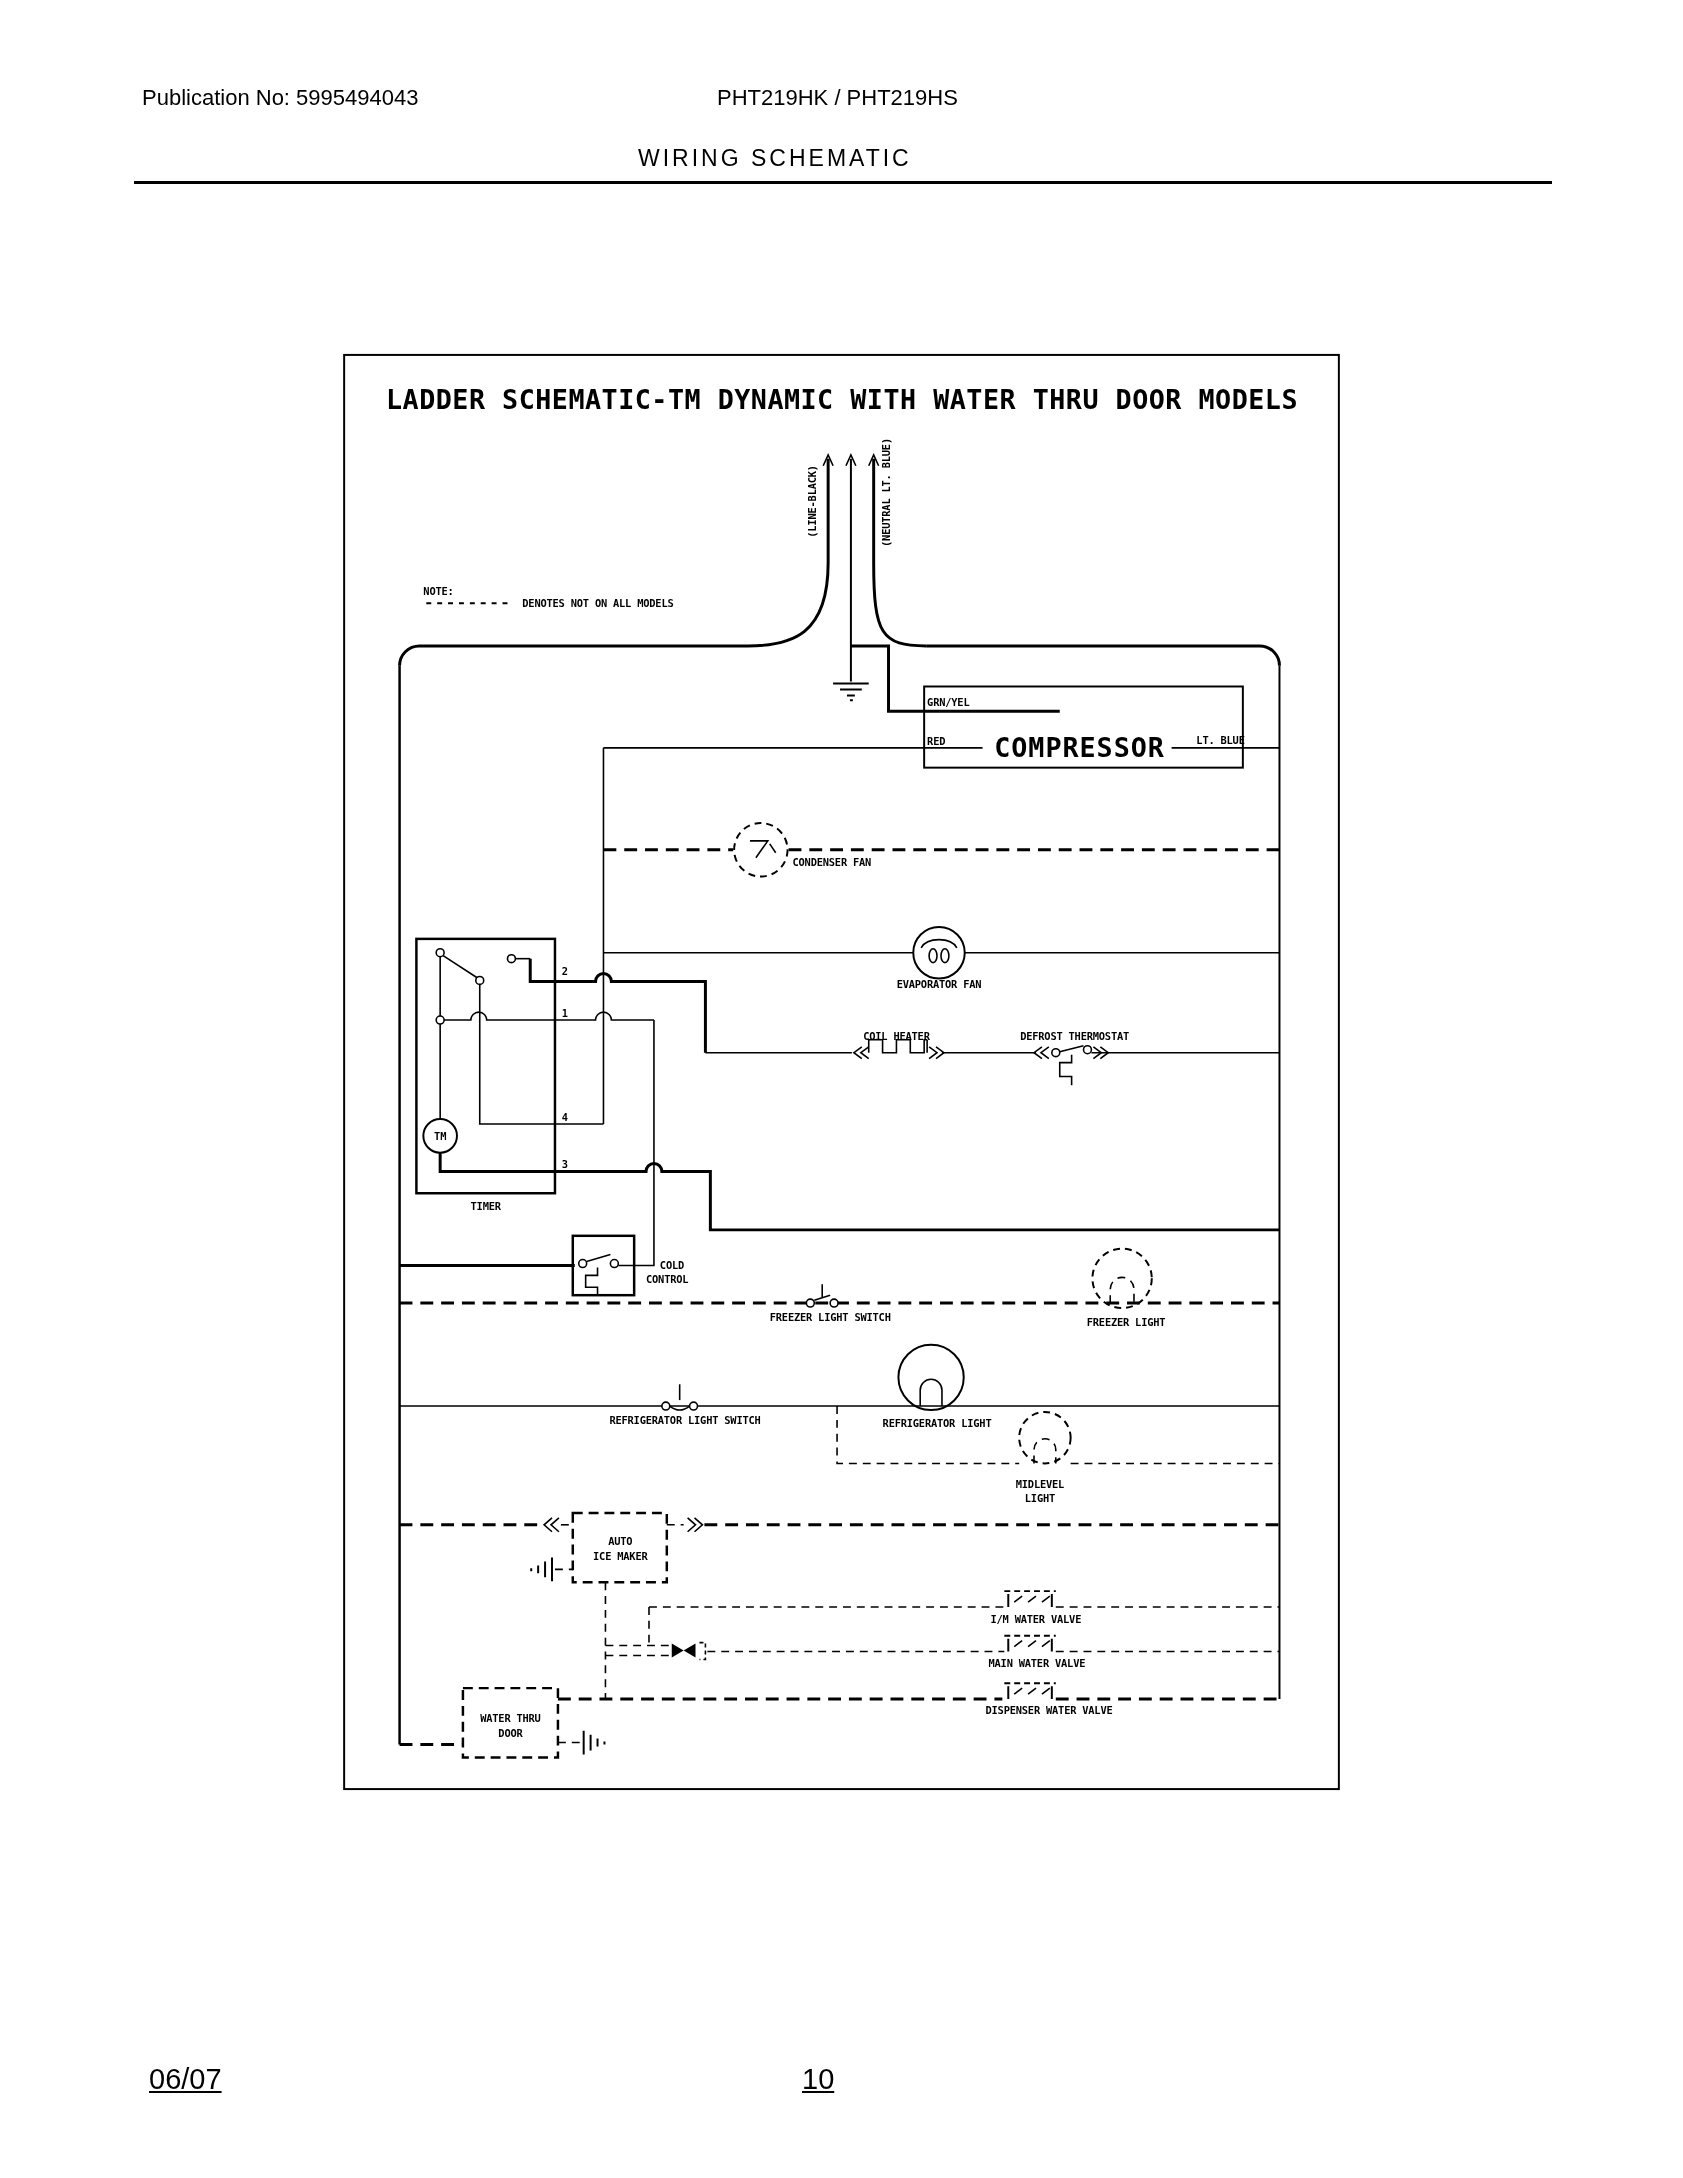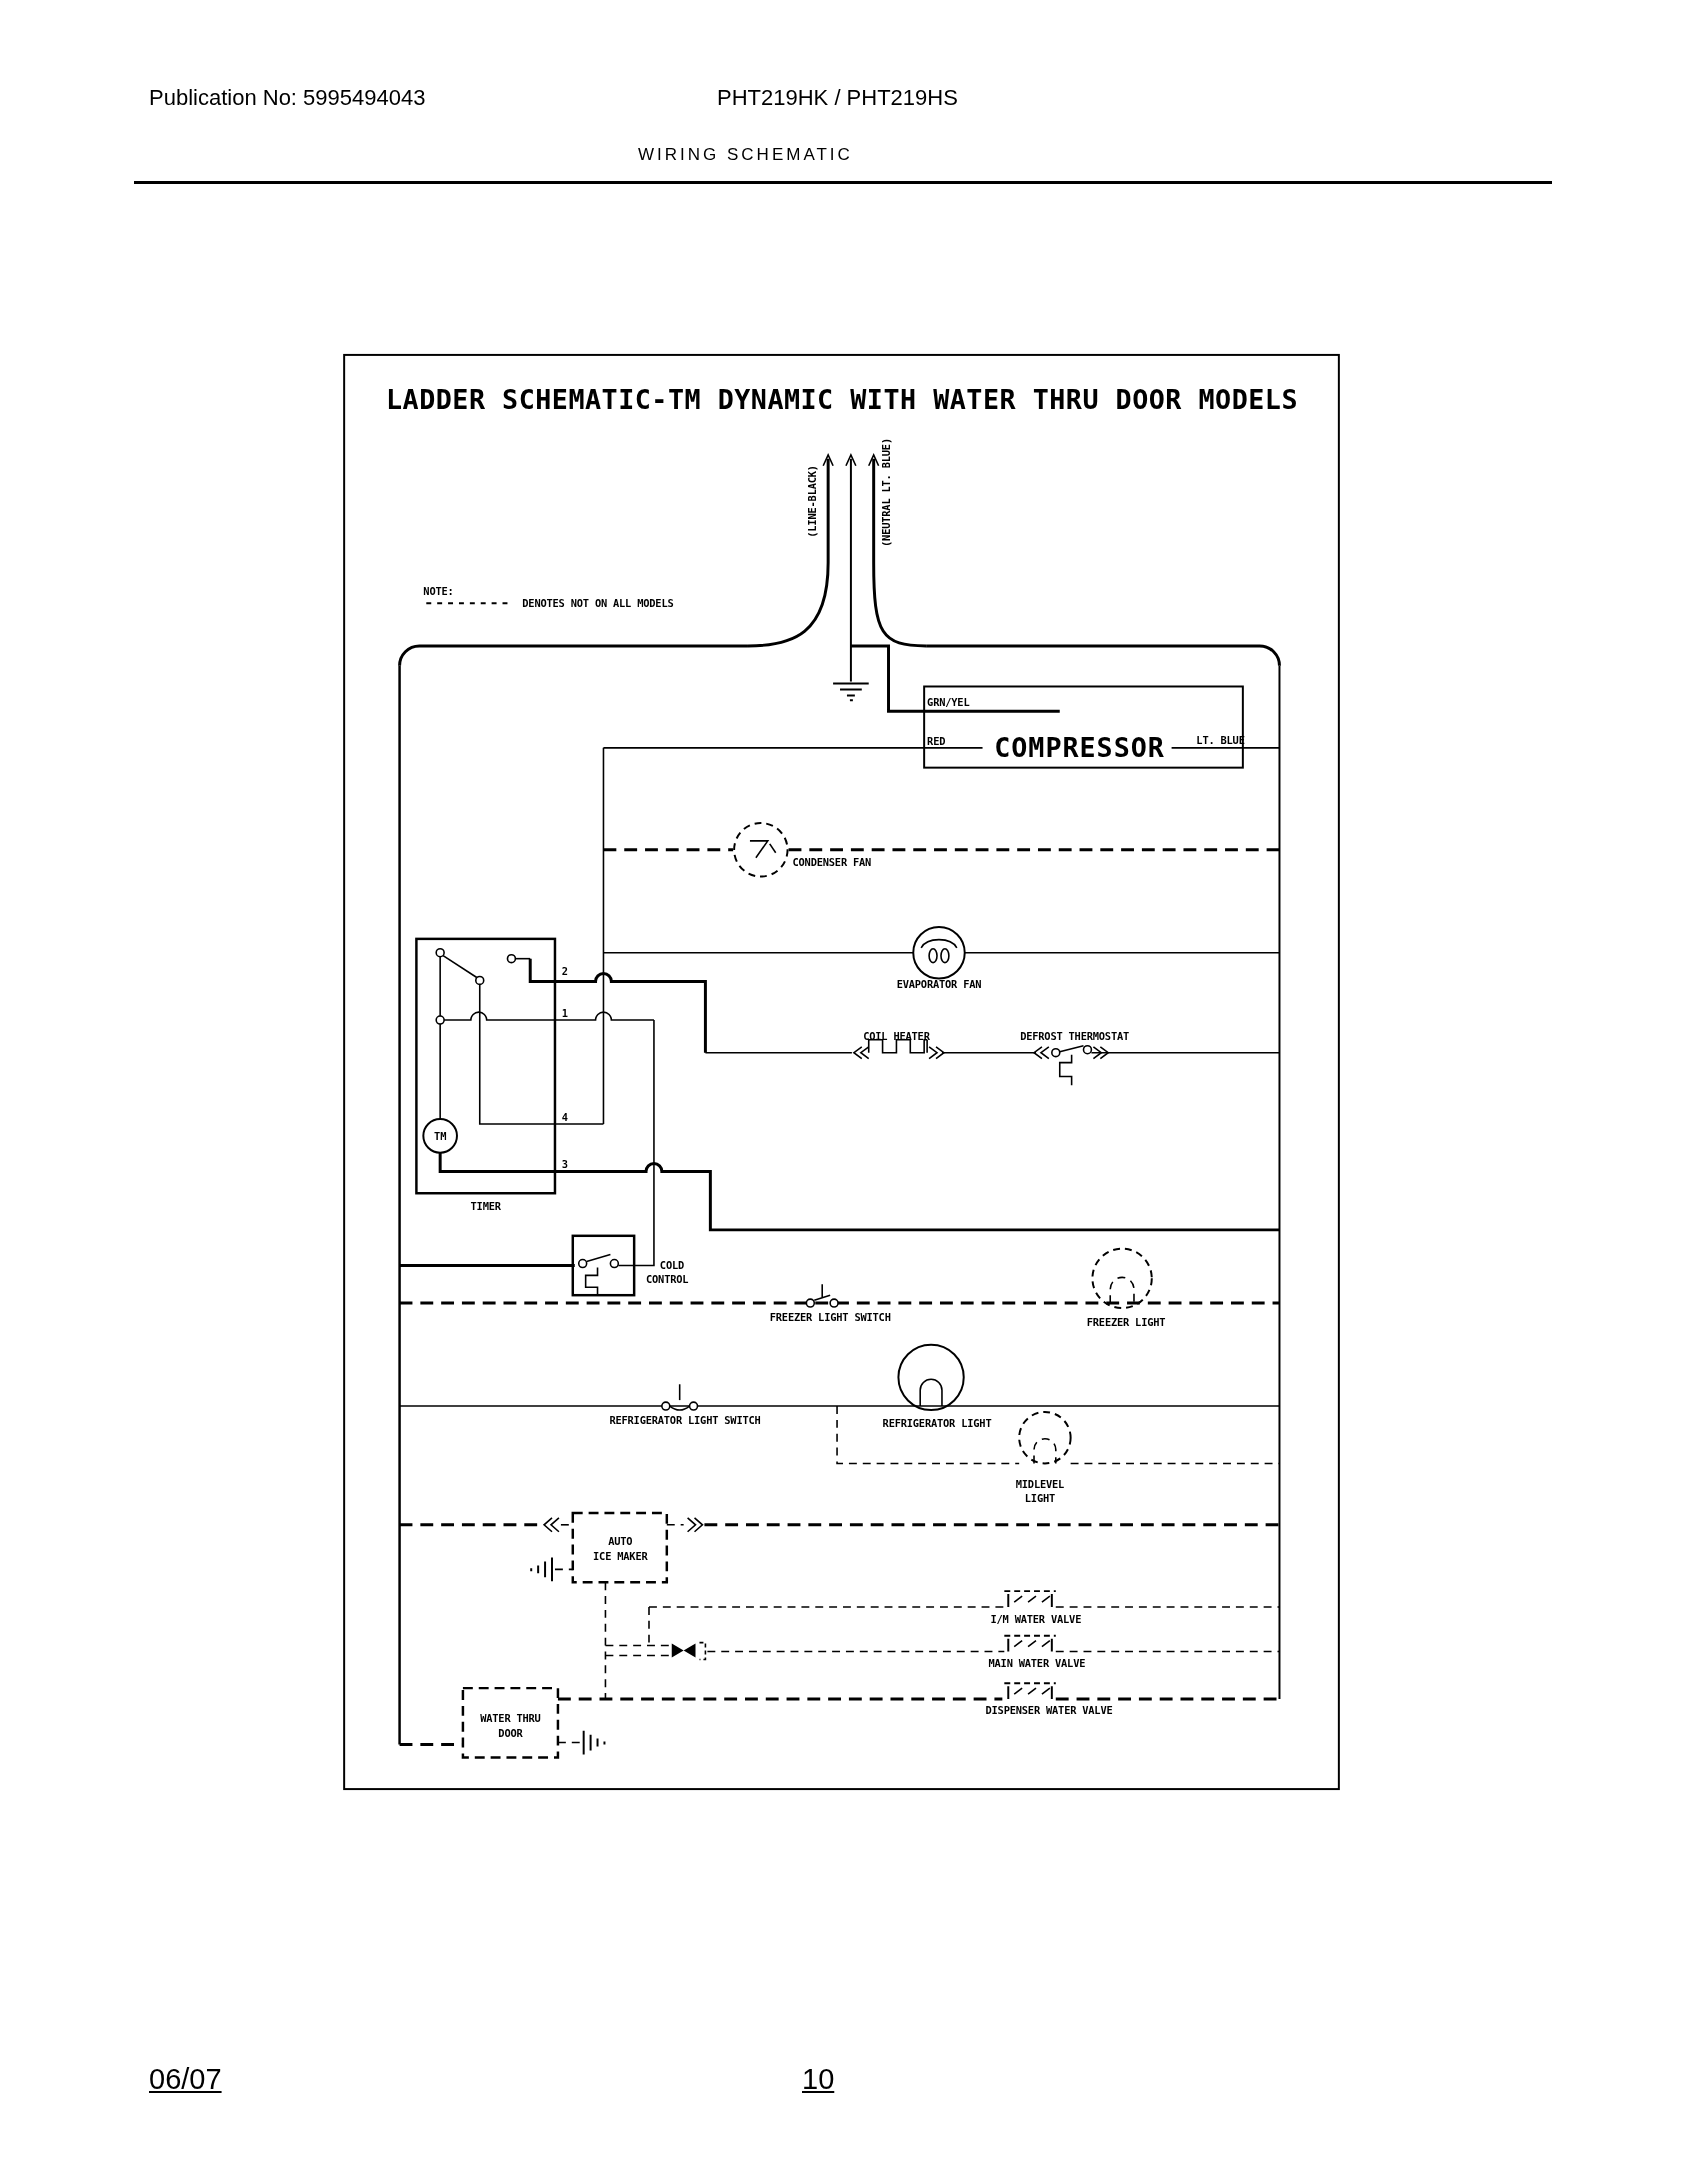--- a/index.html
+++ b/index.html
@@ -1,19 +1,19 @@
 <!DOCTYPE html>
 <html><head>
 <meta charset="utf-8">
 <style>
   html,body{margin:0;padding:0;background:#ffffff;}
   body{width:1683px;height:2178px;position:relative;font-family:"Liberation Sans",sans-serif;color:#000;}
   .abs{position:absolute;white-space:nowrap;}
   .hdr{font-size:22px;}
-  .section-title{font-size:17px;letter-spacing:3px;}
+  .section-title{font-size:23px;letter-spacing:3px;}
   .rule{position:absolute;left:134px;top:181px;width:1418px;height:3px;background:#000;}
   .ftr{font-size:29px;text-decoration:underline;}
   svg text{fill:#000;stroke:none;}
   .lbl{font:bold 10.5px "DejaVu Sans Mono",monospace;letter-spacing:-0.2px;}
   .mid{text-anchor:middle;}
   .end{text-anchor:end;}
   .big{font:bold 27px "DejaVu Sans Mono",monospace;letter-spacing:1px;}
   .ttl{font:bold 27px "DejaVu Sans Mono",monospace;letter-spacing:0.5px;}
   .w1{stroke:#000;stroke-width:1.6;fill:none;}
   .w2{stroke:#000;stroke-width:2;fill:none;}
@@ -21,21 +21,21 @@
   .w3{stroke:#000;stroke-width:3;fill:none;}
   .d1{stroke:#000;stroke-width:1.6;fill:none;stroke-dasharray:8 6;}
   .d2{stroke:#000;stroke-width:2;fill:none;stroke-dasharray:7 5;}
   .d25{stroke:#000;stroke-width:2.5;fill:none;stroke-dasharray:10 6;}
   .d3{stroke:#000;stroke-width:3;fill:none;stroke-dasharray:13 8;}
   .term{stroke:#000;stroke-width:1.6;fill:#fff;}
 </style>
 </head>
 <body>
 
-<div class="abs hdr" style="left:149px;top:85px;">Publication No: 5995494043</div>
+<div class="abs hdr" style="left:142px;top:85px;">Publication No: 5995494043</div>
 <div class="abs hdr" style="left:717px;top:85px;">PHT219HK / PHT219HS</div>
 <div class="abs section-title" style="left:638px;top:145px;">WIRING SCHEMATIC</div>
 <div class="rule"></div>
 
 <svg class="abs" style="left:337px;top:347px;" width="1010" height="1450" viewBox="340 350 1020 1465">
 
   <rect x="347" y="358" width="1005" height="1449" class="w2"></rect>
 
   <text x="850" y="413" class="ttl mid">LADDER SCHEMATIC-TM DYNAMIC WITH WATER THRU DOOR MODELS</text>
 

